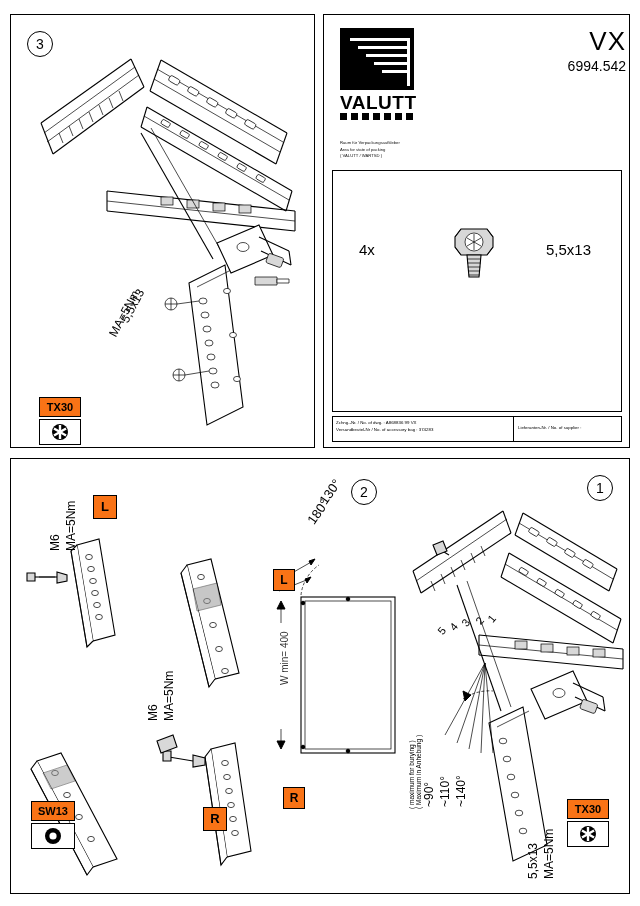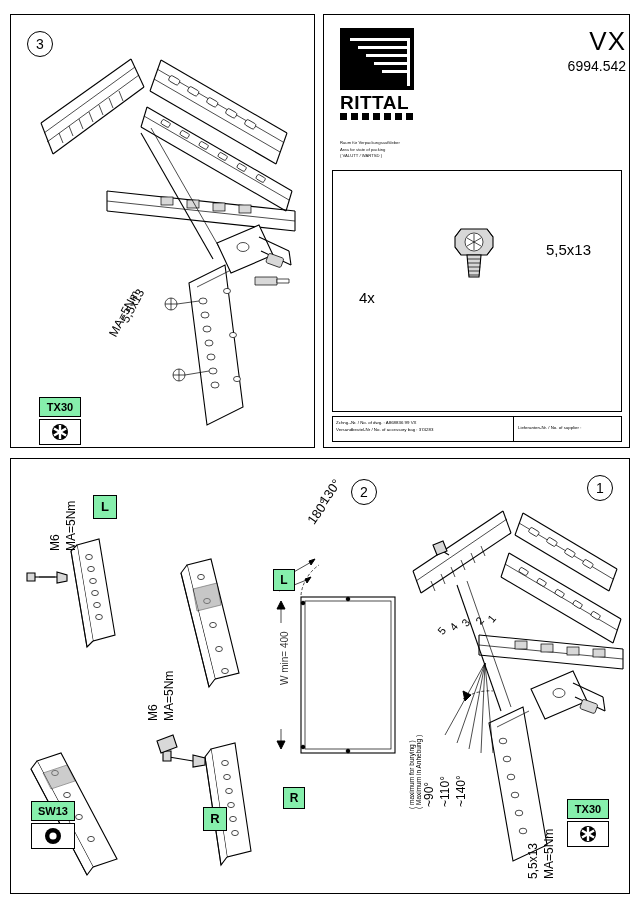--- a/index.html
+++ b/index.html
@@ -155,21 +155,21 @@
   #title-table .cell-right {
     position: absolute;
     left: 185px; top: 8px;
   }
 
   
   .boxlabel {
     position: absolute;
     border: 1.3px solid #000;
     box-sizing: border-box;
-    background: #86efac;
+    background: #f97316;
     text-align: center;
     font-size: 11px;
     font-weight: bold;
     line-height: 1;
   }
 
   .tool-box {
     position: absolute;
     border: 1.3px solid #000;
     box-sizing: border-box;
@@ -342,37 +342,37 @@
   </div>
 
   <div class="logo-wrap">
     <div class="logo-square">
       <div class="ring" style="left:10px; top:10px; width:60px; height:48px; border-radius:0 0 0 0;"></div>
       <div class="ring" style="left:18px; top:18px; width:52px; height:40px;"></div>
       <div class="ring" style="left:26px; top:26px; width:44px; height:32px;"></div>
       <div class="ring" style="left:34px; top:34px; width:36px; height:24px;"></div>
       <div class="ring" style="left:42px; top:42px; width:28px; height:16px;"></div>
     </div>
-    <div class="logo-word">RITTAL</div>
+    <div class="logo-word">VALUTT</div>
     <div class="logo-bars"></div>
   </div>
 
   <div class="vx-title">VX</div>
   <div class="vx-number">6994.542</div>
 
   <div class="packing-note">
     <div>Raum für Verpackungsaufkleber</div>
     <div>Area for state of packing</div>
     <div>( VALUTT / WARTSD )</div>
   </div>
 
   <div id="parts-box">
 
     <div class="part-row" style="top:46px;">
-      <div class="part-qty" style="top:24px;margin-top:48px;">4x</div>
+      <div class="part-qty" style="top:24px;">4x</div>
       <svg width="70" height="62" viewBox="0 0 70 62" style="position:absolute;left:110px;top:4px;">
         <g class="ln med">
 
           <path d="M18 8 L44 8 L50 16 L50 26 L44 34 L18 34 L12 26 L12 16 Z" class="fillg"></path>
           <path d="M18 8 L12 16 M44 8 L50 16 M18 34 L12 26 M44 34 L50 26" class="thin"></path>
           <ellipse cx="31" cy="21" rx="9" ry="9" class="fillw thin"></ellipse>
           <g class="thin">
             <path d="M31 13 L31 29"></path>
             <path d="M24 17 L38 25"></path>
             <path d="M24 25 L38 17"></path>

